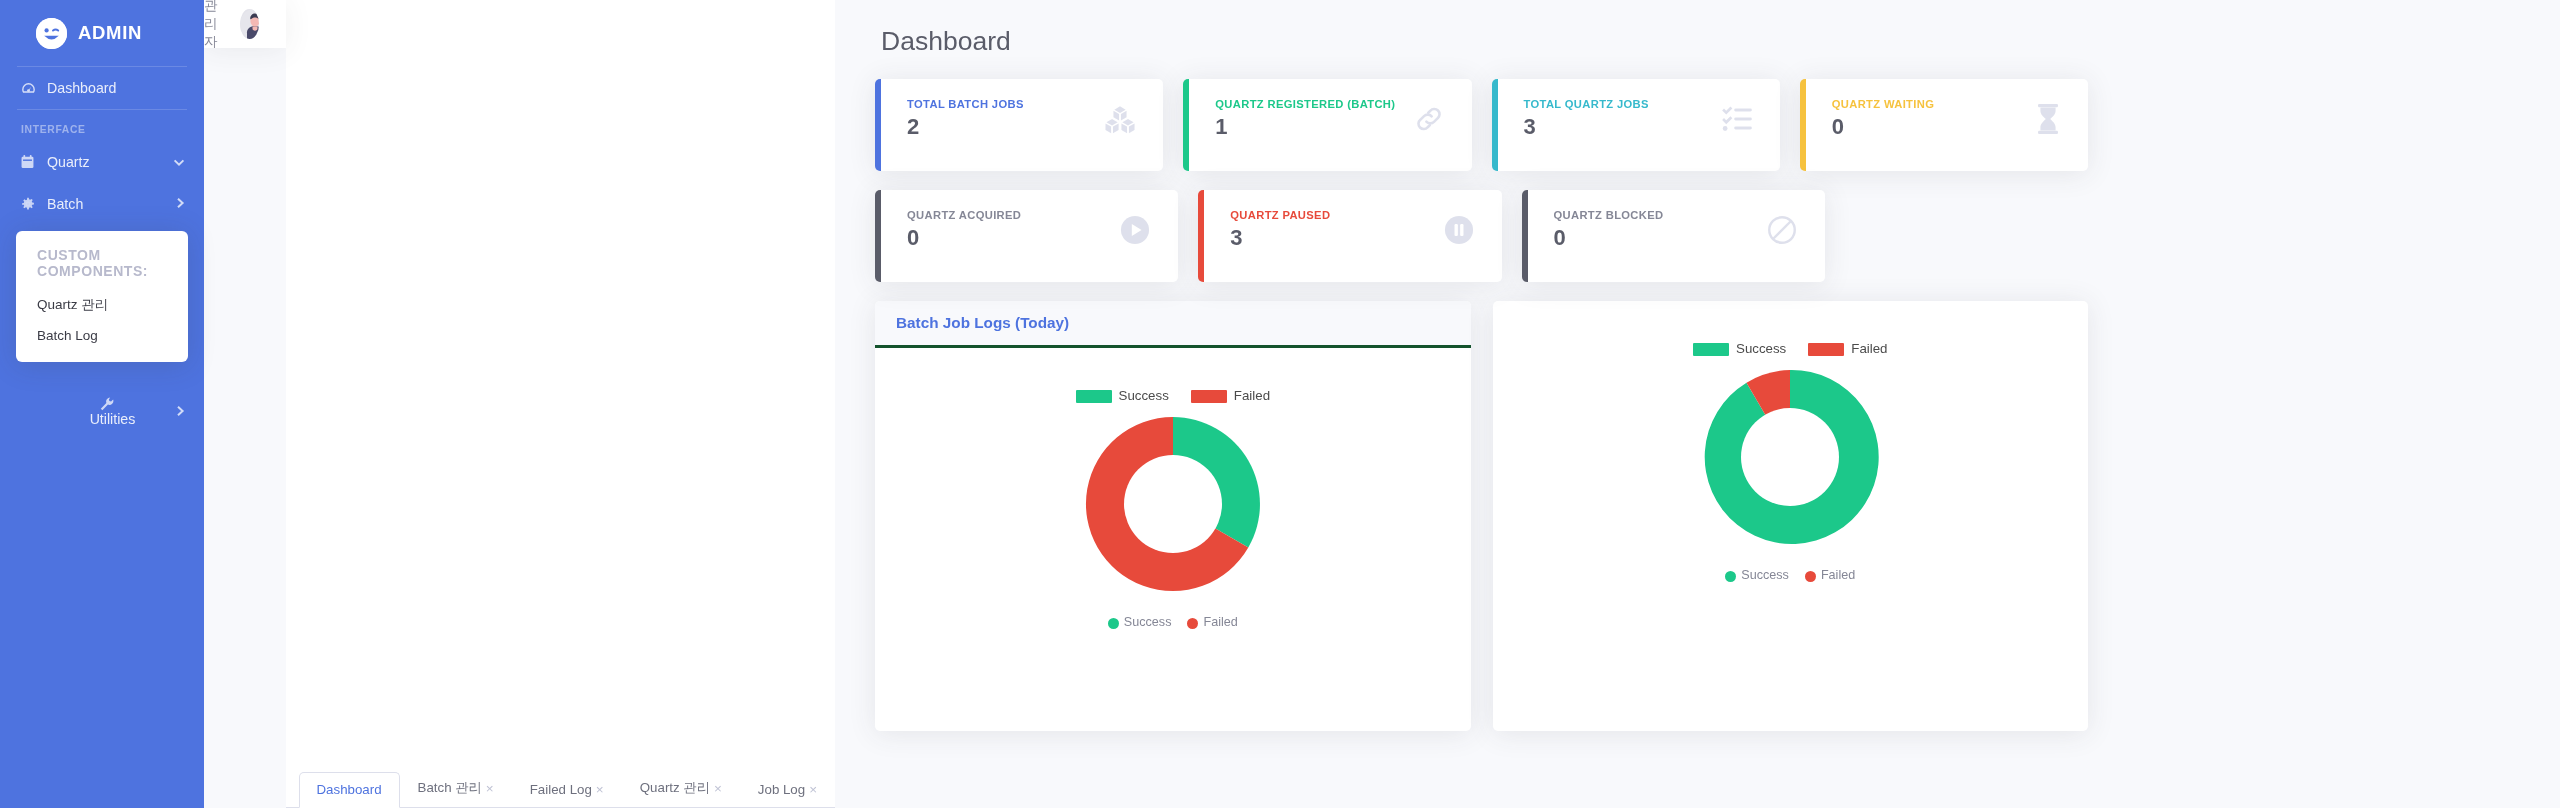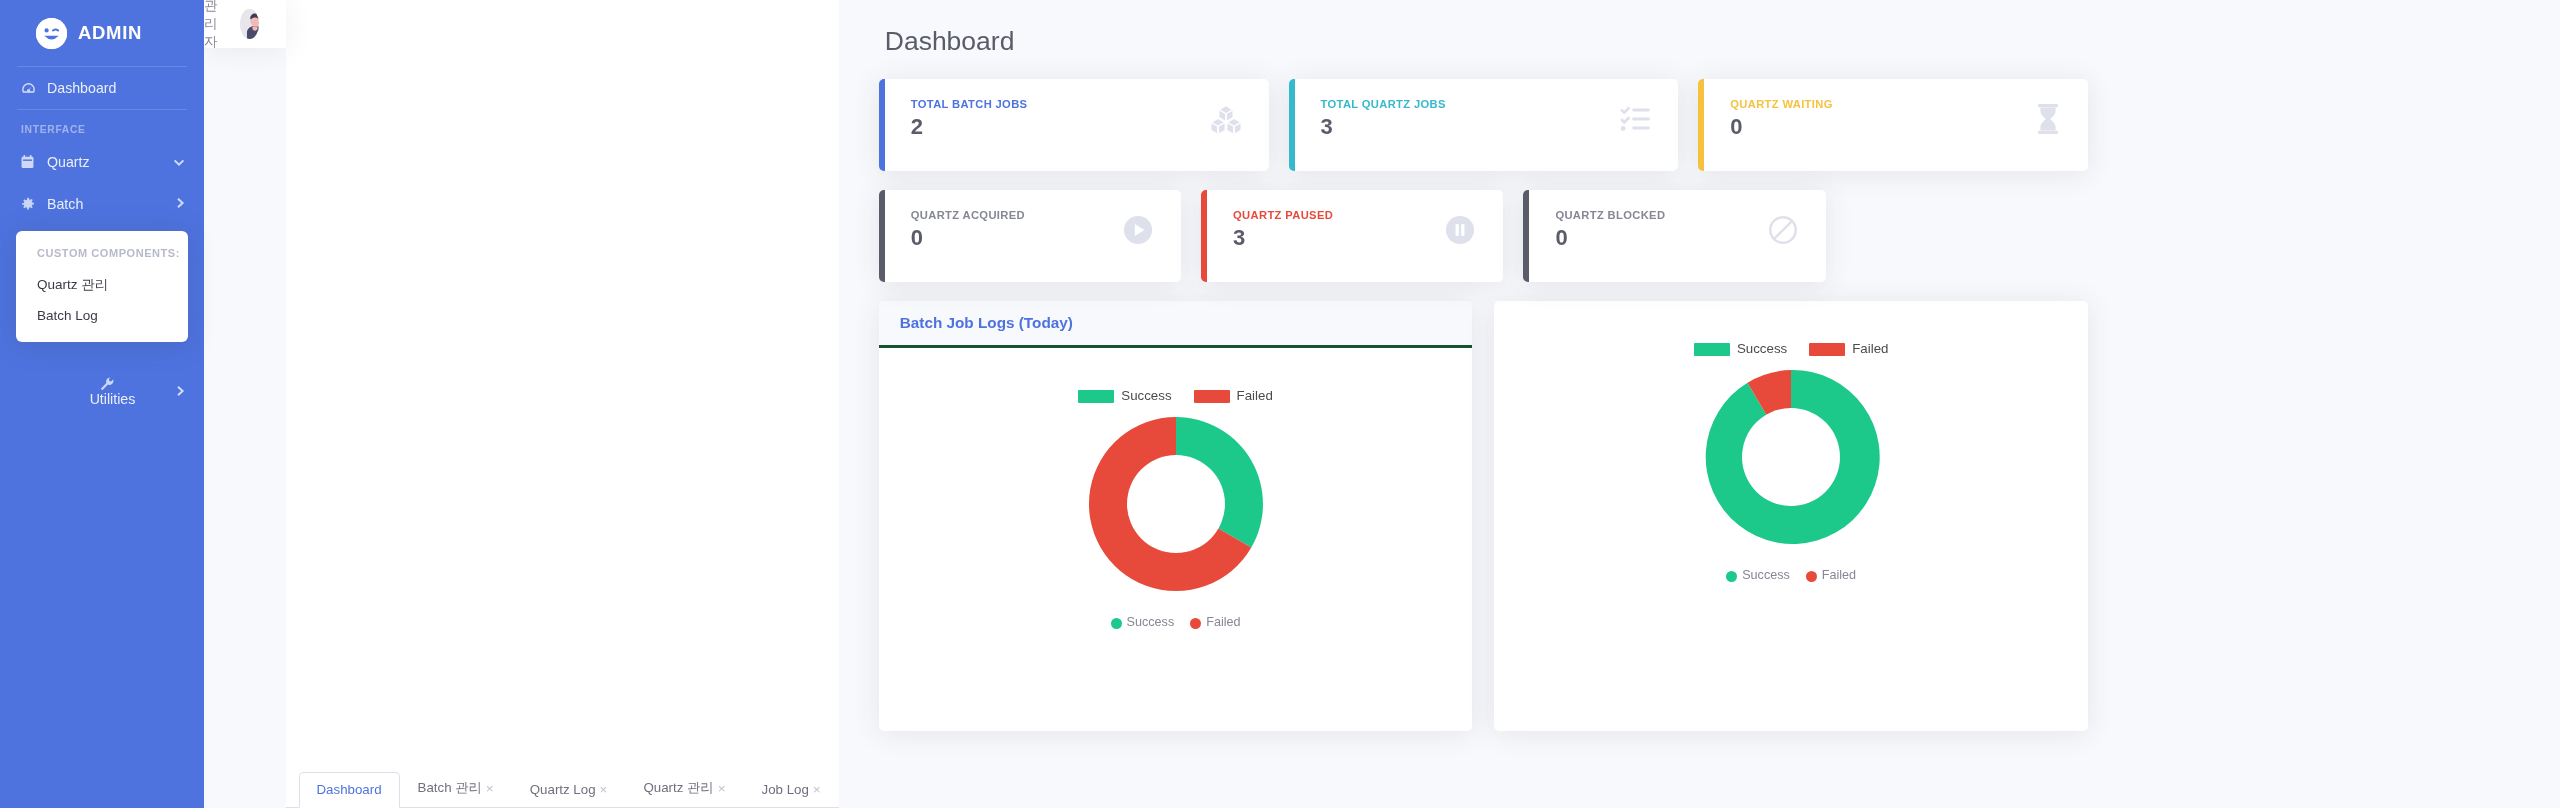--- a/index.html
+++ b/index.html
@@ -62,21 +62,21 @@
     padding: 14px 0 6px 21px;
   }
   .collapse-panel {
     margin: 6px 16px 6px 16px;
     background: #fff;
     border-radius: 6px;
     padding: 14px 0 12px 0;
     box-shadow: 0 0.15rem 1.75rem 0 rgba(58,59,69,.18);
   }
   .collapse-header {
-    font-size: 11px; font-weight: 700; color: #b7b9cc;
+    font-size: 14px; font-weight: 700; color: #b7b9cc;
     letter-spacing: 0.55px;
     padding: 2px 0 10px 21px;
   }
   .collapse-link {
     display: block; color: #3a3b45; font-size: 13.5px;
     padding: 7px 0 7px 21px; text-decoration: none; cursor: pointer;
   }
 
   
   .main {
@@ -294,21 +294,21 @@
 
     <div class="tabbar">
       <div class="tab active">
         <span>Dashboard</span>
       </div>
       <div class="tab">
         <span>Batch 관리</span>
         <span class="tab-x">×</span>
       </div>
       <div class="tab">
-        <span>Quartz Log</span>
+        <span>Failed Log</span>
         <span class="tab-x">×</span>
       </div>
       <div class="tab">
         <span>Quartz 관리</span>
         <span class="tab-x">×</span>
       </div>
       <div class="tab">
         <span>Job Log</span>
         <span class="tab-x">×</span>
       </div>
@@ -333,20 +333,32 @@
               <path d="M7.5 16 13.5 19.5 7.5 23 1.5 19.5z"></path>
                 <path d="M.5 20.7 6.5 24.1v7l-6-3.4z"></path>
                 <path d="M14.5 20.7 8.5 24.1v7l6-3.4z"></path>
               <path d="M24.5 16 30.5 19.5 24.5 23 18.5 19.5z"></path>
                 <path d="M17.5 20.7 23.5 24.1v7l-6-3.4z"></path>
                 <path d="M31.5 20.7 25.5 24.1v7l6-3.4z"></path>
             </svg>
           </div>
         </div>
 
+        <div class="stat-card" style="border-left-color:#1cc88a">
+          <div>
+            <div class="stat-label" style="color:#1cc88a">QUARTZ REGISTERED (BATCH)</div>
+            <div class="stat-value">1</div>
+          </div>
+          <div class="stat-icon">
+            <svg width="30" height="30" viewBox="0 0 32 32" fill="none" stroke="#dddfeb" stroke-width="2.8" stroke-linecap="round">
+              <path d="M13.2 18.8a5.6 5.6 0 0 0 8.1.3l4-4a5.6 5.6 0 1 0-7.9-7.9l-2.3 2.3"></path>
+              <path d="M18.8 13.2a5.6 5.6 0 0 0-8.1-.3l-4 4a5.6 5.6 0 1 0 7.9 7.9l2.3-2.3"></path>
+            </svg>
+          </div>
+        </div>
 
         <div class="stat-card" style="border-left-color:#36b9cc">
           <div>
             <div class="stat-label" style="color:#36b9cc">TOTAL QUARTZ JOBS</div>
             <div class="stat-value">3</div>
           </div>
           <div class="stat-icon">
             <svg width="30" height="26" viewBox="0 0 32 28" fill="#dddfeb">
               <path d="M0 4.8 2 2.6l2.4 2.4L9 .6l2 2.1-6.6 6.5z"></path>
               <path d="M0 15.2 2 13l2.4 2.4L9 11l2 2.1-6.6 6.5z"></path>

